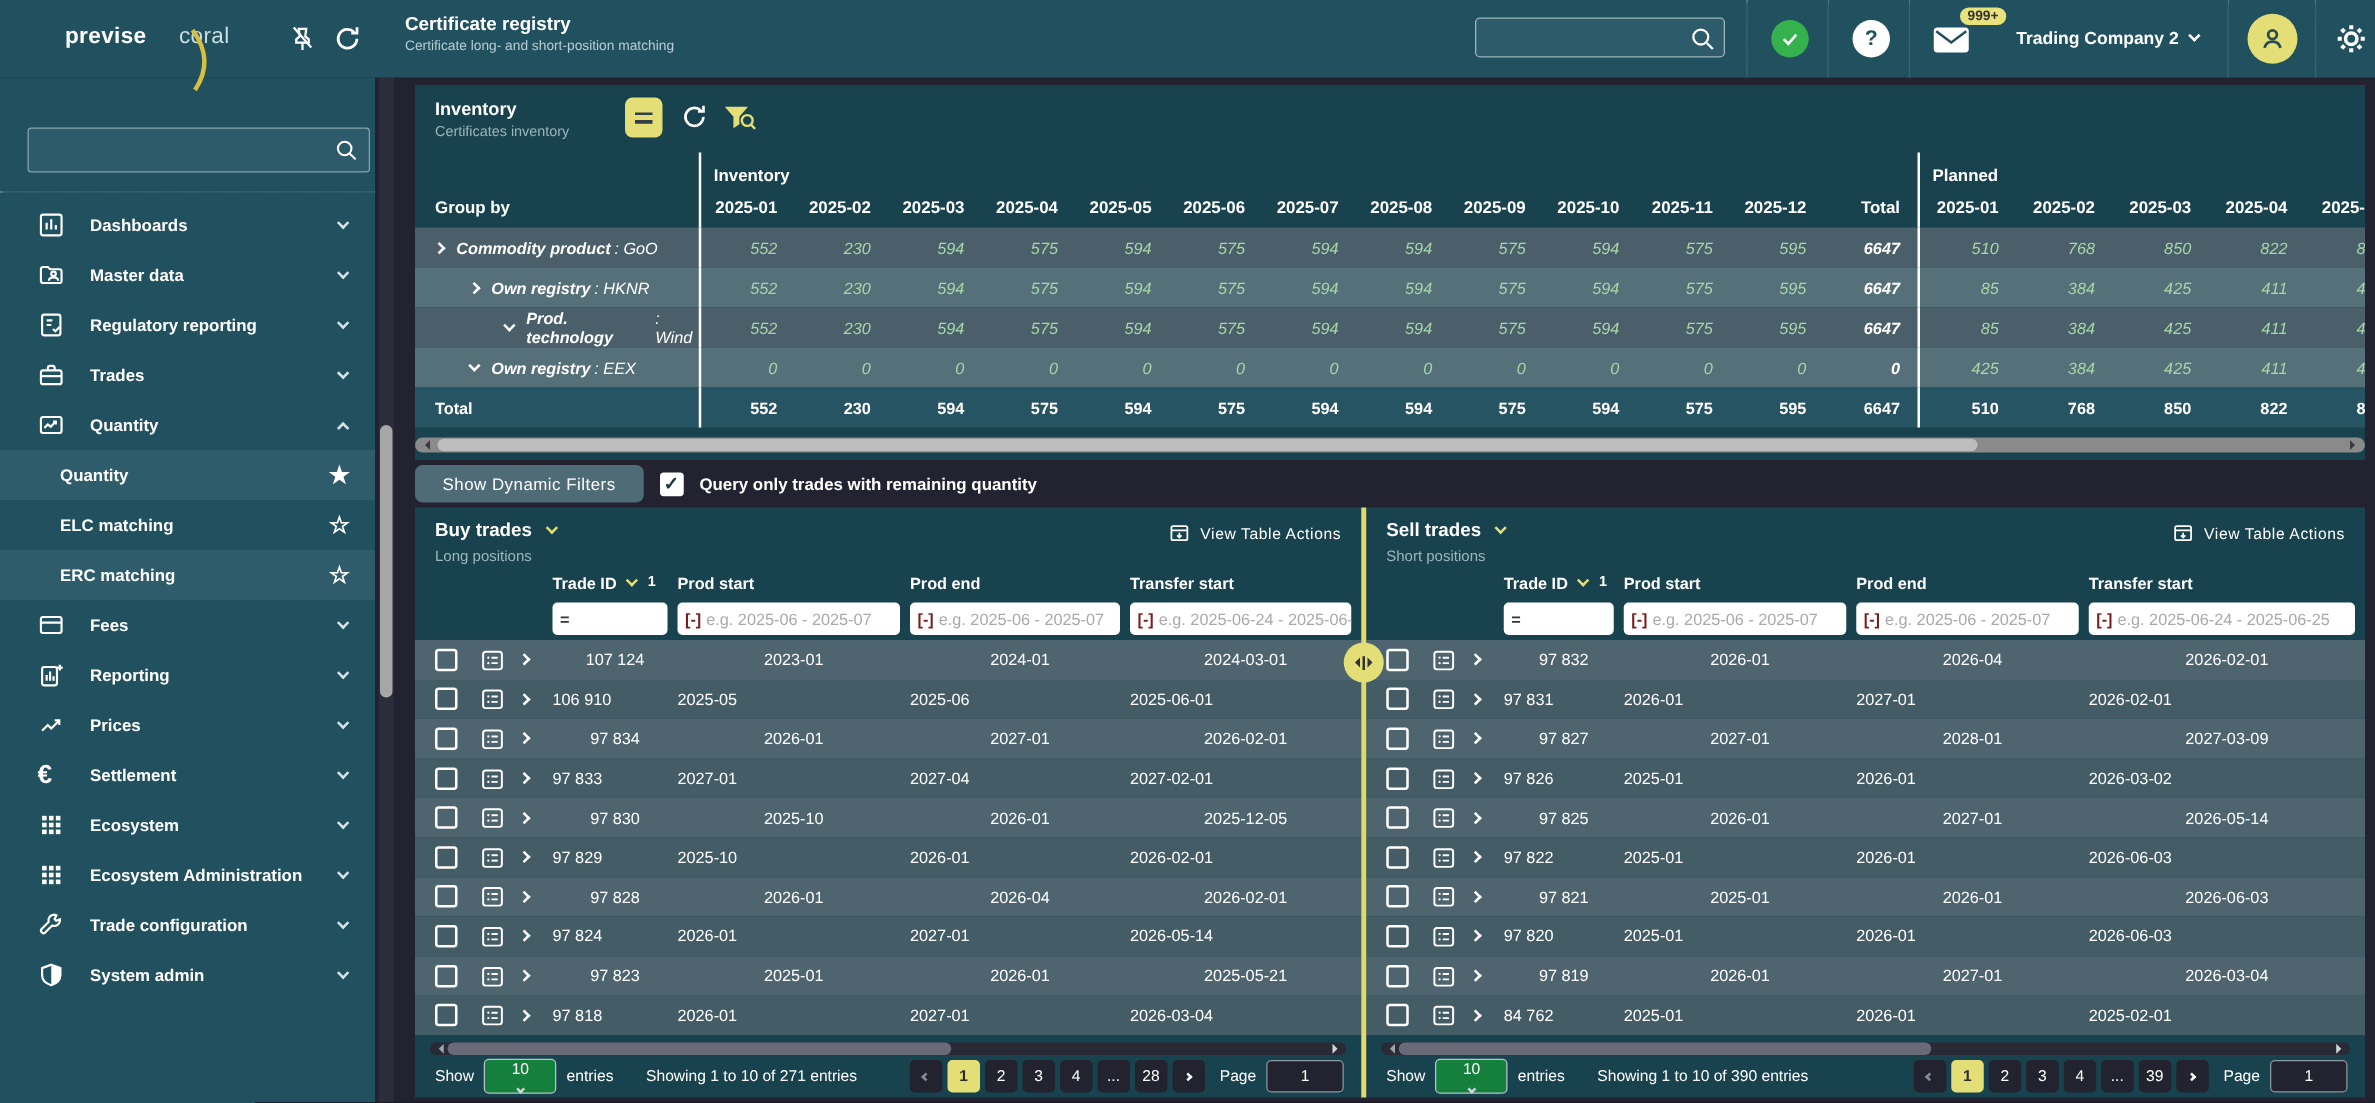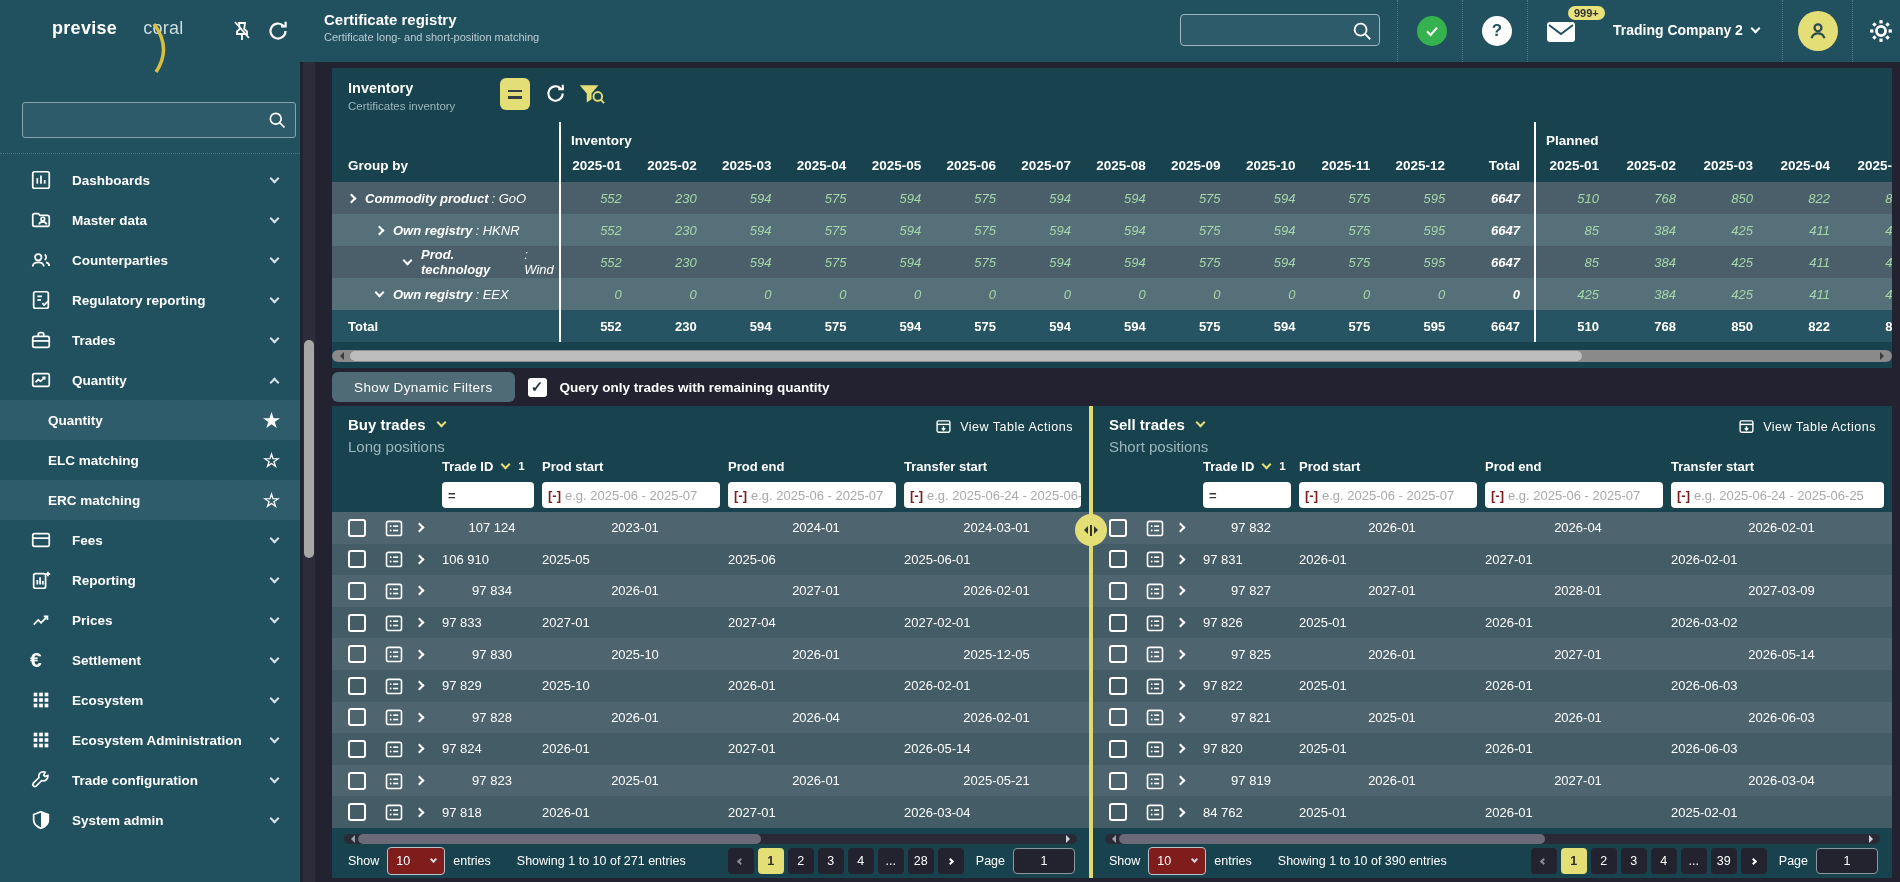--- a/index.html
+++ b/index.html
@@ -113,21 +113,21 @@
   .divider { position:absolute; left:1089px; top:406px; width:4px; height:472px; background:#e0da6e; z-index:4; }
   .drag-handle { position:absolute; left:-14px; top:108px; width:32px; height:32px; background:#e4de76; border-radius:50%;
                  display:flex; align-items:center; justify-content:center; gap:2px; cursor:col-resize; }
   .drag-handle .tl { width:0; height:0; border:4px solid transparent; border-right-color:#333; }
   .drag-handle .tm { width:2px; height:11px; background:#333; }
   .drag-handle .tr { width:0; height:0; border:4px solid transparent; border-left-color:#333; }
 
   .t-head { position:relative; padding:10px 14px 0 16px; height:48px; flex:0 0 48px; }
   .t-title { font-size:15px; font-weight:bold; display:inline-flex; align-items:center; gap:12px; cursor:pointer; }
   .t-title .chev { color:#e4de76; }
-  .t-sub { font-size:15px; color:#9db6bd; margin-top:4px; }
+  .t-sub { font-size:12px; color:#9db6bd; margin-top:4px; }
   .t-actions { position:absolute; right:16px; top:12px; display:flex; align-items:center; gap:8px; font-size:12.5px;
                letter-spacing:.5px; cursor:pointer; }
   .t-cols { display:grid; height:24px; flex:0 0 24px; align-items:center; font-size:13px; font-weight:bold; padding-left:16px; }
   .p-buy .t-cols, .p-buy .t-filters, .p-buy .trow { grid-template-columns:36px 32px 26px 100px 186px 176px 1fr; }
   .p-sell .t-cols, .p-sell .t-filters, .p-sell .trow { grid-template-columns:36px 32px 26px 96px 186px 186px 1fr; }
   .sort-wrap { display:flex; align-items:center; gap:9px; }
   .sort-wrap .chev { color:#e4de76; }
   .sort-n { font-size:11.5px; font-weight:bold; }
   .t-filters { display:grid; height:34px; flex:0 0 34px; align-items:center; padding-left:16px; }
   .finput { background:#fff; border-radius:4px; height:26px; margin-right:8px; display:flex; align-items:center;
@@ -140,22 +140,22 @@
   .trow.r-light { background:#4e6570;text-align:center; }
   .trow.r-dark { background:#445c66; }
   .cb { width:18px; height:18px; border:2px solid #fff; border-radius:3px; cursor:pointer; }
   .det { width:20px; height:20px; color:#fff; cursor:pointer; }
   .rex { color:#fff; cursor:pointer; }
   .t-scroll { position:relative; height:10px; flex:0 0 10px; margin:6px 12px 0 12px; background:#2a2a36; border-radius:5px; }
   .t-thumb { position:absolute; left:14px; top:0; height:10px; width:55%; background:#6a6a78; border-radius:5px; }
   .t-arr-l { position:absolute; left:3px; top:1px; width:0; height:0; border:4px solid transparent; border-right-color:#9aa4aa; }
   .t-arr-r { position:absolute; right:3px; top:1px; width:0; height:0; border:4px solid transparent; border-left-color:#cfd6da; }
   .t-pag { flex:1; display:flex; align-items:center; padding:0 14px 0 16px; font-size:12.5px; gap:8px; }
-  .psel { width:58px; height:28px; background:#7f1d1d; border:1px solid #b8c4c9; border-radius:4px; display:flex;
-          align-items:center; justify-content:space-between; padding:0 8px; cursor:pointer; }
+  .psel { width:58px; height:28px; background:#15803d; border:1px solid #b8c4c9; border-radius:4px; display:flex;
+          align-items:center; justify-content:space-between; padding:0 8px; cursor:pointer;flex-direction:column; }
   .psel .chev { width:5px; height:5px; color:#cfd6da; }
   .pag-showing { margin-left:18px; }
   .pag-btns { margin-left:auto; display:flex; align-items:center; gap:4px; }
   .pbtn { min-width:26px; height:26px; padding:0 5px; background:#23232f; border-radius:4px; display:flex; align-items:center;
           justify-content:center; font-size:12.5px; cursor:pointer; }
   .pbtn.active { background:#e4de76; color:#2c2c2c; font-weight:bold; }
   .pbtn.nav { color:#8a8a96; }
   .pbtn.nav.fwd { color:#fff; }
   .pag-lab { margin:0 4px 0 8px; }
   .pag-input { width:62px; height:26px; background:#23232f; border:1px solid #8b98a0; border-radius:4px; color:#fff;
@@ -276,32 +276,20 @@
         </div>
         <div class="menu-item">
           <span class="mi-icon">
             <svg width="22" height="22" viewBox="0 0 24 24" fill="none" stroke="currentColor" stroke-width="1.9">
               <path d="M3 7a2 2 0 0 1 2-2h4l2 2h8a2 2 0 0 1 2 2v8a2 2 0 0 1-2 2H5a2 2 0 0 1-2-2z"></path>
               <circle cx="14" cy="11" r="2"></circle>
               <path d="M10 17c0-2 2-3 4-3s4 1 4 3"></path>
             </svg>
           </span>
           <span class="mi-label">Master data</span>
-          <span class="mi-chev chev down"></span>
-        </div>
-        <div class="menu-item">
-          <span class="mi-icon">
-            <svg width="22" height="22" viewBox="0 0 24 24" fill="none" stroke="currentColor" stroke-width="1.9">
-              <circle cx="9" cy="9" r="3.5"></circle>
-              <path d="M3 19c0-3 3-4.5 6-4.5s6 1.5 6 4.5"></path>
-              <path d="M16 6a3.5 3.5 0 0 1 0 6"></path>
-              <path d="M17.5 14.6c2.1.5 3.5 1.8 3.5 3.9"></path>
-            </svg>
-          </span>
-          <span class="mi-label">Counterparties</span>
           <span class="mi-chev chev down"></span>
         </div>
         <div class="menu-item">
           <span class="mi-icon">
             <svg width="22" height="22" viewBox="0 0 24 24" fill="none" stroke="currentColor" stroke-width="1.9">
               <rect x="4" y="3" width="16" height="18" rx="2"></rect>
               <line x1="8" y1="8" x2="13" y2="8"></line>
               <line x1="8" y1="12" x2="12" y2="12"></line>
               <path d="M13.5 15.5l2 2 4-4"></path>
             </svg>

